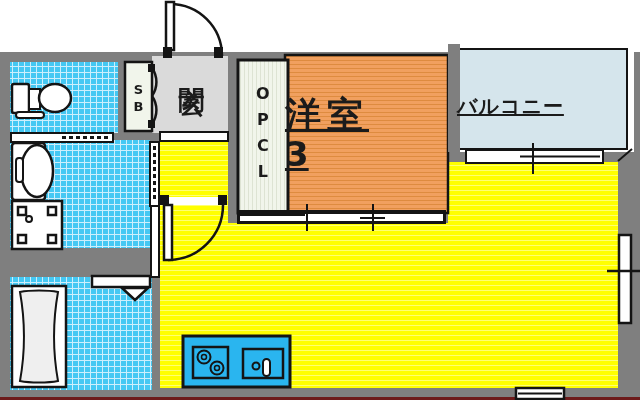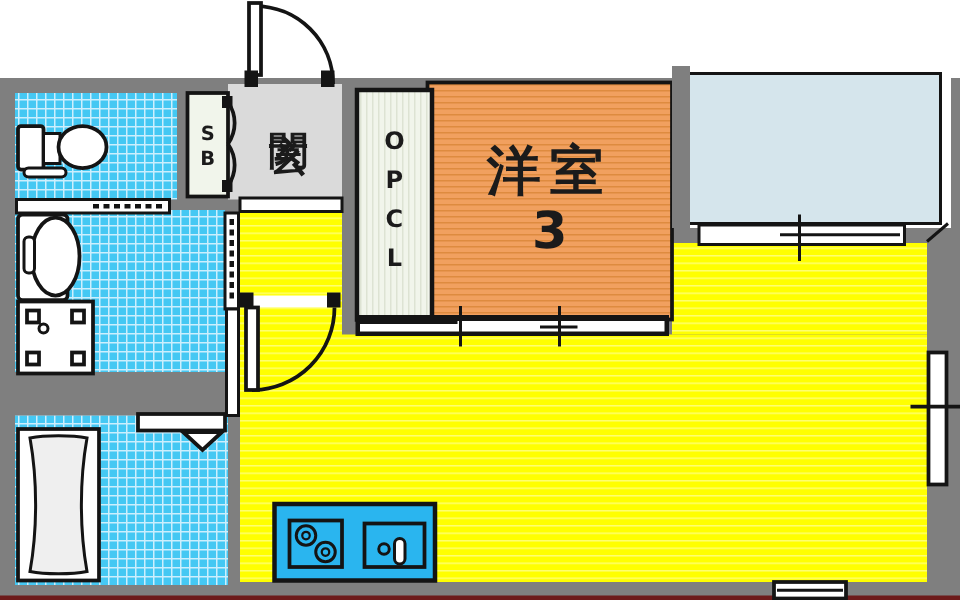--- a/index.html
+++ b/index.html
@@ -7,21 +7,21 @@
     position:relative;width:640px;height:400px;overflow:hidden;
     font-family:"DejaVu Sans","Liberation Sans",sans-serif;
     background:#ffffff;
   }
   #plan-svg{position:absolute;left:0;top:0;}
   .label{
     position:absolute;color:#1b1b1b;font-weight:bold;line-height:1.15;
     white-space:nowrap;pointer-events:none;
   }
   .v{writing-mode:vertical-rl;text-orientation:upright;}
-  .center{text-align:center;white-space:normal;}
+  .center{white-space:normal;text-decoration:underline;}
 </style>
 </head>
 <body>
 
 <div id="stage">
 <svg id="plan-svg" width="640" height="400" viewBox="0 0 640 400">
   <defs>
     <pattern id="tile" width="6" height="6" patternUnits="userSpaceOnUse">
       <rect width="6" height="6" fill="#45c8f3"></rect>
       <rect width="6" height="1" fill="#cdeffd"></rect>
@@ -178,14 +178,15 @@
 
 <div class="label v" style="left:176px;top:68px;font-size:26px;">玄関</div>
 
 <div class="label v" style="left:253px;top:84px;font-size:16px;letter-spacing:7px;">OPCL</div>
 
 <div class="label center" style="left:285px;top:94px;width:163px;">
   <div style="font-size:36px;letter-spacing:6px;">洋室</div>
   <div style="font-size:34px;">3</div>
 </div>
 
+<div class="label center" style="left:457px;top:95px;width:170px;font-size:20px;letter-spacing:1px;">バルコニー</div>
 
 </div>
 
 </body></html>

